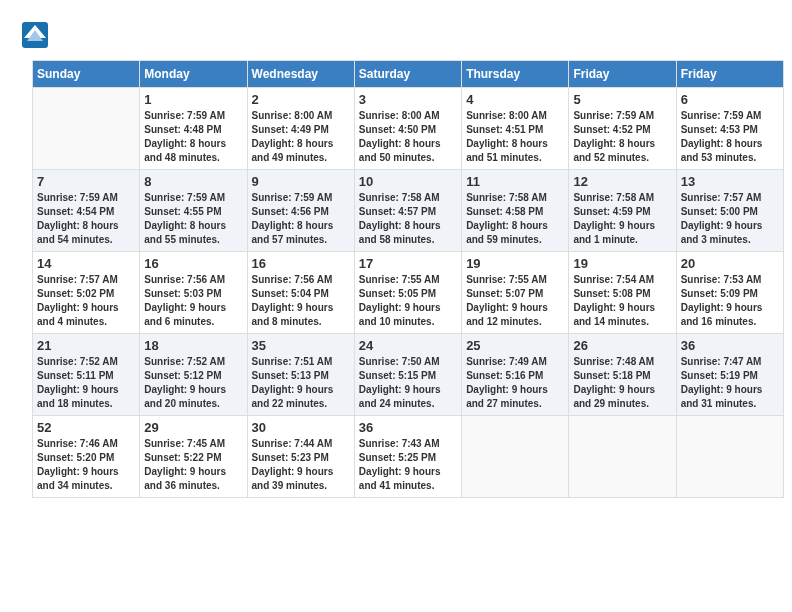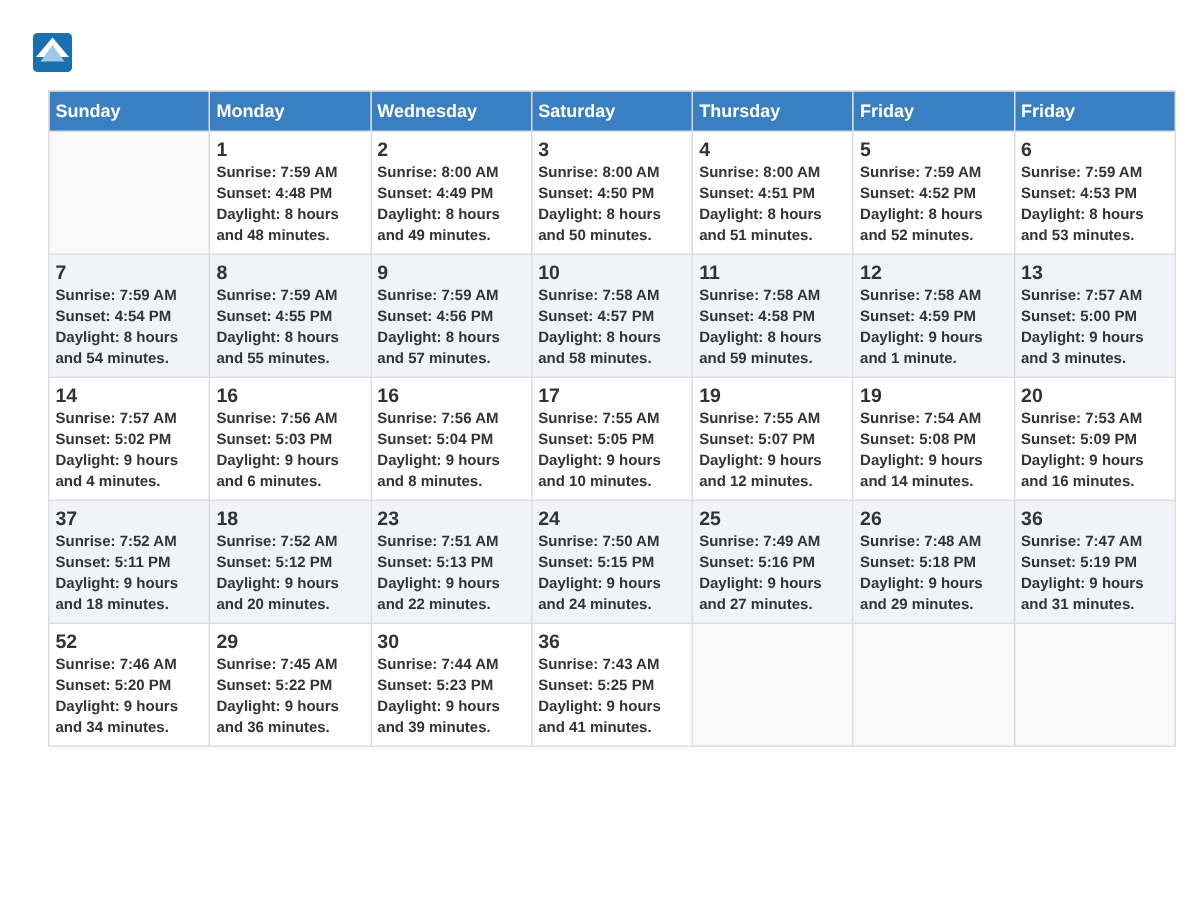--- a/index.html
+++ b/index.html
@@ -206,29 +206,29 @@
           <div class="day-number">19</div>
           <div class="day-info">Sunrise: 7:54 AM<br>Sunset: 5:08 PM<br>Daylight: 9 hours and 14 minutes.</div>
         </td>
         <td>
           <div class="day-number">20</div>
           <div class="day-info">Sunrise: 7:53 AM<br>Sunset: 5:09 PM<br>Daylight: 9 hours and 16 minutes.</div>
         </td>
       </tr>
       <tr class="row-shade">
         <td>
-          <div class="day-number">37</div>
+          <div class="day-number">21</div>
           <div class="day-info">Sunrise: 7:52 AM<br>Sunset: 5:11 PM<br>Daylight: 9 hours and 18 minutes.</div>
         </td>
         <td>
           <div class="day-number">18</div>
           <div class="day-info">Sunrise: 7:52 AM<br>Sunset: 5:12 PM<br>Daylight: 9 hours and 20 minutes.</div>
         </td>
         <td>
-          <div class="day-number">23</div>
+          <div class="day-number">35</div>
           <div class="day-info">Sunrise: 7:51 AM<br>Sunset: 5:13 PM<br>Daylight: 9 hours and 22 minutes.</div>
         </td>
         <td>
           <div class="day-number">24</div>
           <div class="day-info">Sunrise: 7:50 AM<br>Sunset: 5:15 PM<br>Daylight: 9 hours and 24 minutes.</div>
         </td>
         <td>
           <div class="day-number">25</div>
           <div class="day-info">Sunrise: 7:49 AM<br>Sunset: 5:16 PM<br>Daylight: 9 hours and 27 minutes.</div>
         </td>

